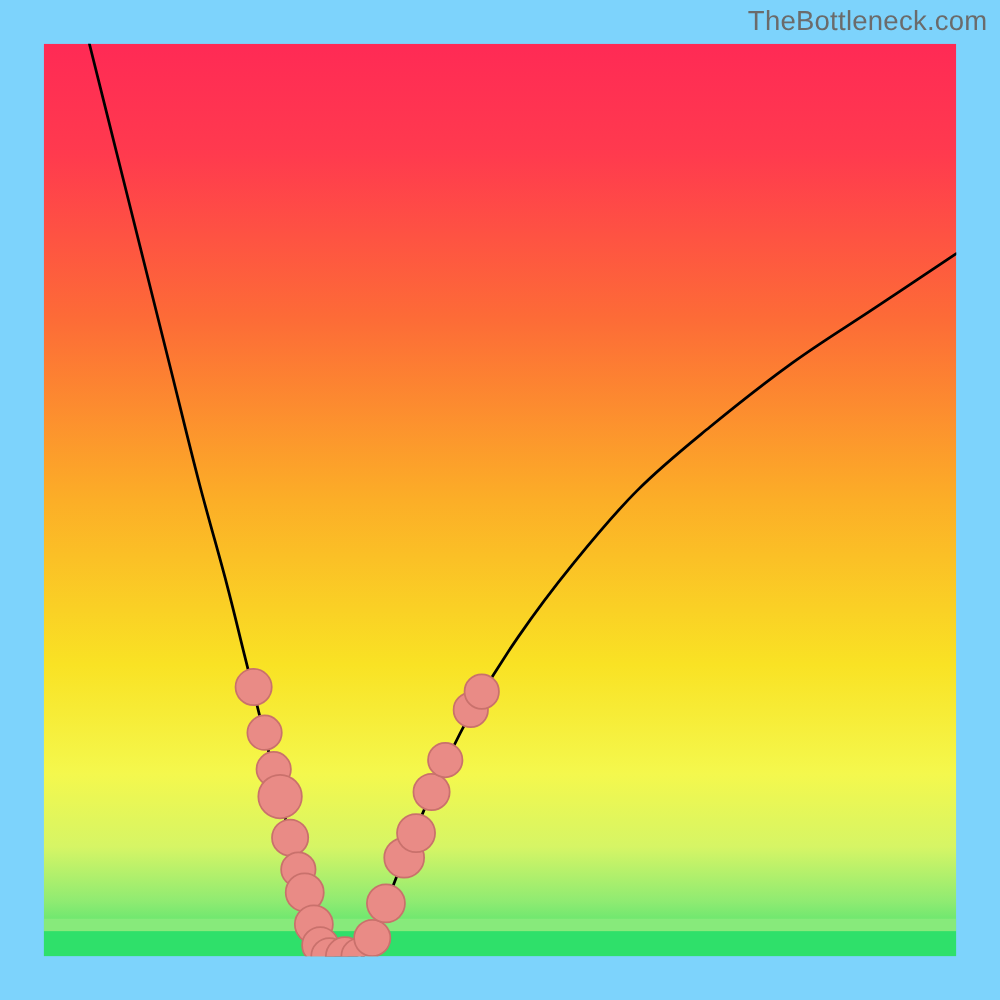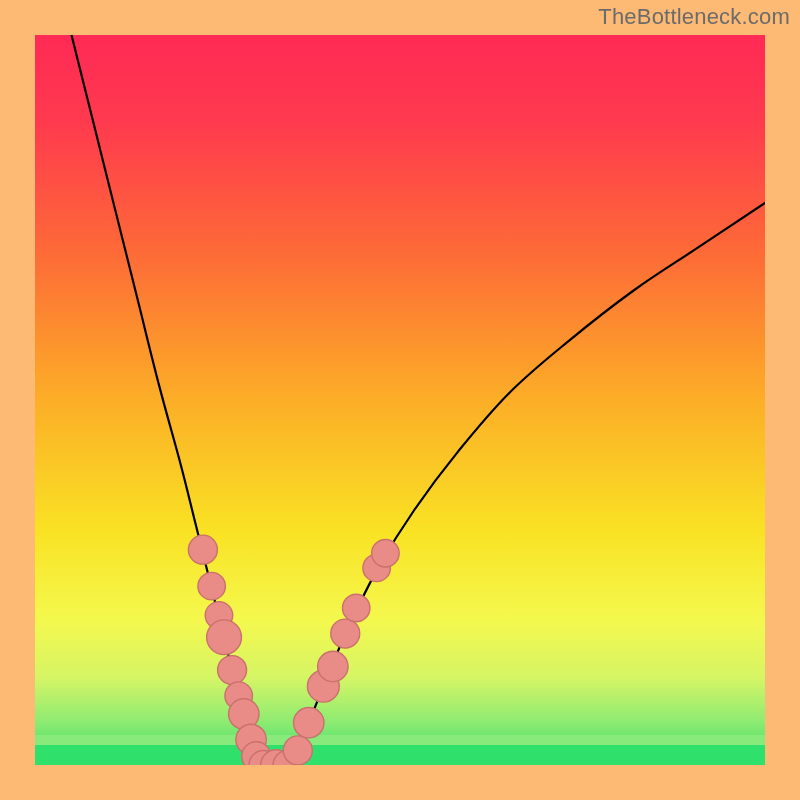--- a/index.html
+++ b/index.html
@@ -6,21 +6,21 @@
     margin: 0;
     padding: 0;
     width: 800px;
     height: 800px;
     overflow: hidden;
     font-family: Arial, Helvetica, sans-serif;
   }
   .frame {
     width: 800px;
     height: 800px;
-    background: #fdba74;
+    background: #7dd3fc;
     position: relative;
   }
   .watermark {
     position: absolute;
     top: 4px;
     right: 10px;
     color: #6b6b6b;
     font-size: 22px;
     font-weight: 500;
     letter-spacing: 0.2px;

